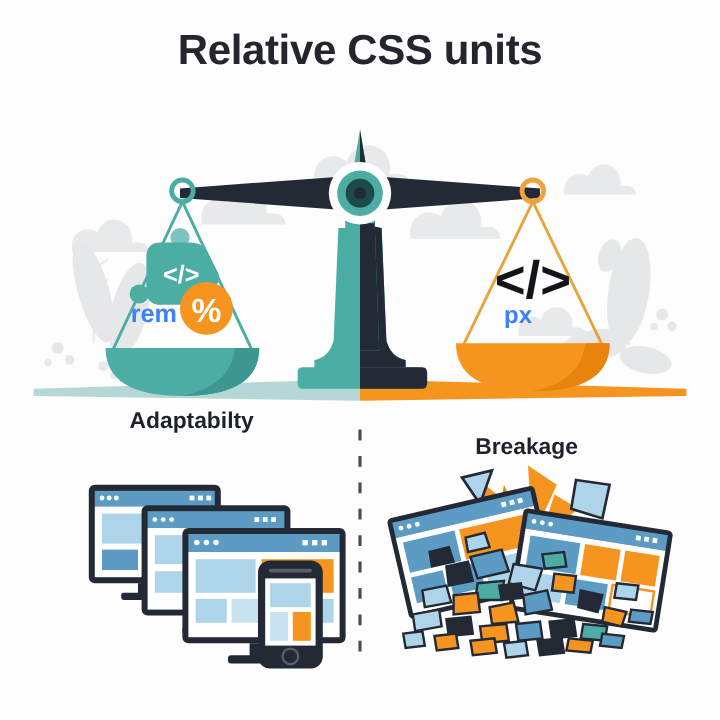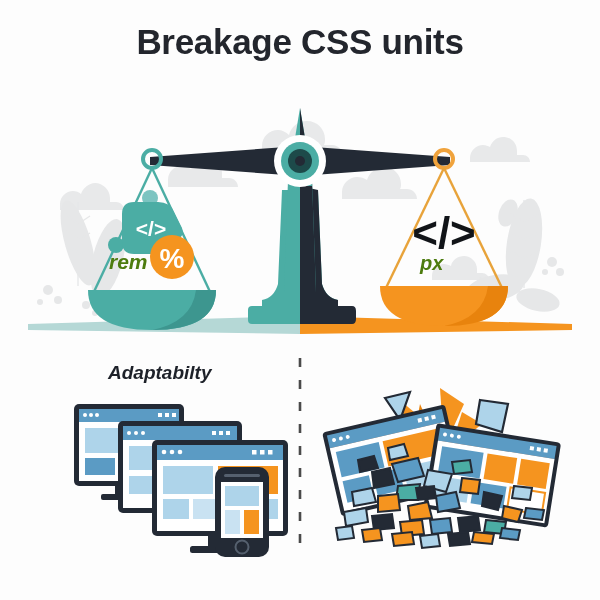--- a/index.html
+++ b/index.html
@@ -9,25 +9,25 @@
     font-family:"Liberation Sans", sans-serif;
     overflow:hidden;
   }
   #stage{position:relative;width:600px;height:600px;background:#fdfdfd;}
   svg.layer{position:absolute;left:0;top:0;width:600px;height:600px;}
   .txt{position:absolute;margin:0;color:#1c1f26;font-weight:bold;white-space:nowrap;}
   #page-title{
     left:0;right:0;top:22px;text-align:center;
     font-size:35px;letter-spacing:-0.3px;color:#23262d;
   }
-  .pan-label{font-size:21px;color:#4d7c0f;font-style:italic;}
+  .pan-label{font-size:21px;color:#3b82f6;}
   #label-rem{left:109px;top:250px;}
   #label-px{left:420px;top:252px;font-size:20px;text-align:center;}
   .section-label{font-size:19px;color:#1d2129;}
-  #label-left-section{left:108px;top:362px;font-style:italic;}
+  #label-left-section{left:108px;top:341px;}
   #label-right-section{left:396px;top:362px;}
 </style>
 </head>
 <body>
 
 <div id="stage">
 
   <svg class="layer" viewBox="0 0 600 600">
     <g fill="#e8e9ea">
       <path d="M262 146c0-9 7-16 16-16 4 0 8 2 11 5 2-8 9-14 18-14 10 0 18 8 18 18 0 2 0 4-1 6h8c6 0 11 5 11 11H262z"></path>
@@ -278,17 +278,18 @@
       <path d="M336 528 L352 526 L354 538 L338 540 Z" fill="#aed4ea"></path>
       <path d="M514 486 L532 488 L530 500 L512 498 Z" fill="#aed4ea"></path>
       <path d="M416 488 L434 486 L436 498 L418 500 Z" fill="#232a35"></path>
       <path d="M452 462 L470 460 L472 472 L454 474 Z" fill="#4bada4"></path>
       <path d="M358 460 L374 456 L378 468 L360 472 Z" fill="#232a35"></path>
       <path d="M388 448 L404 444 L408 456 L390 460 Z" fill="#aed4ea"></path>
       <path d="M526 508 L544 510 L542 520 L524 518 Z" fill="#5b9bc4"></path>
     </g>
   </svg>
 
-  <h1 class="txt" id="page-title">Breakage CSS units</h1>
+  <h1 class="txt" id="page-title">Relative CSS units</h1>
   <span class="txt pan-label" id="label-rem">rem</span>
   <span class="txt pan-label" id="label-px">px</span>
   <span class="txt section-label" id="label-left-section">Adaptabilty</span>
+  <span class="txt section-label" id="label-right-section">Breakage</span>
 </div>
 
 </body></html>

